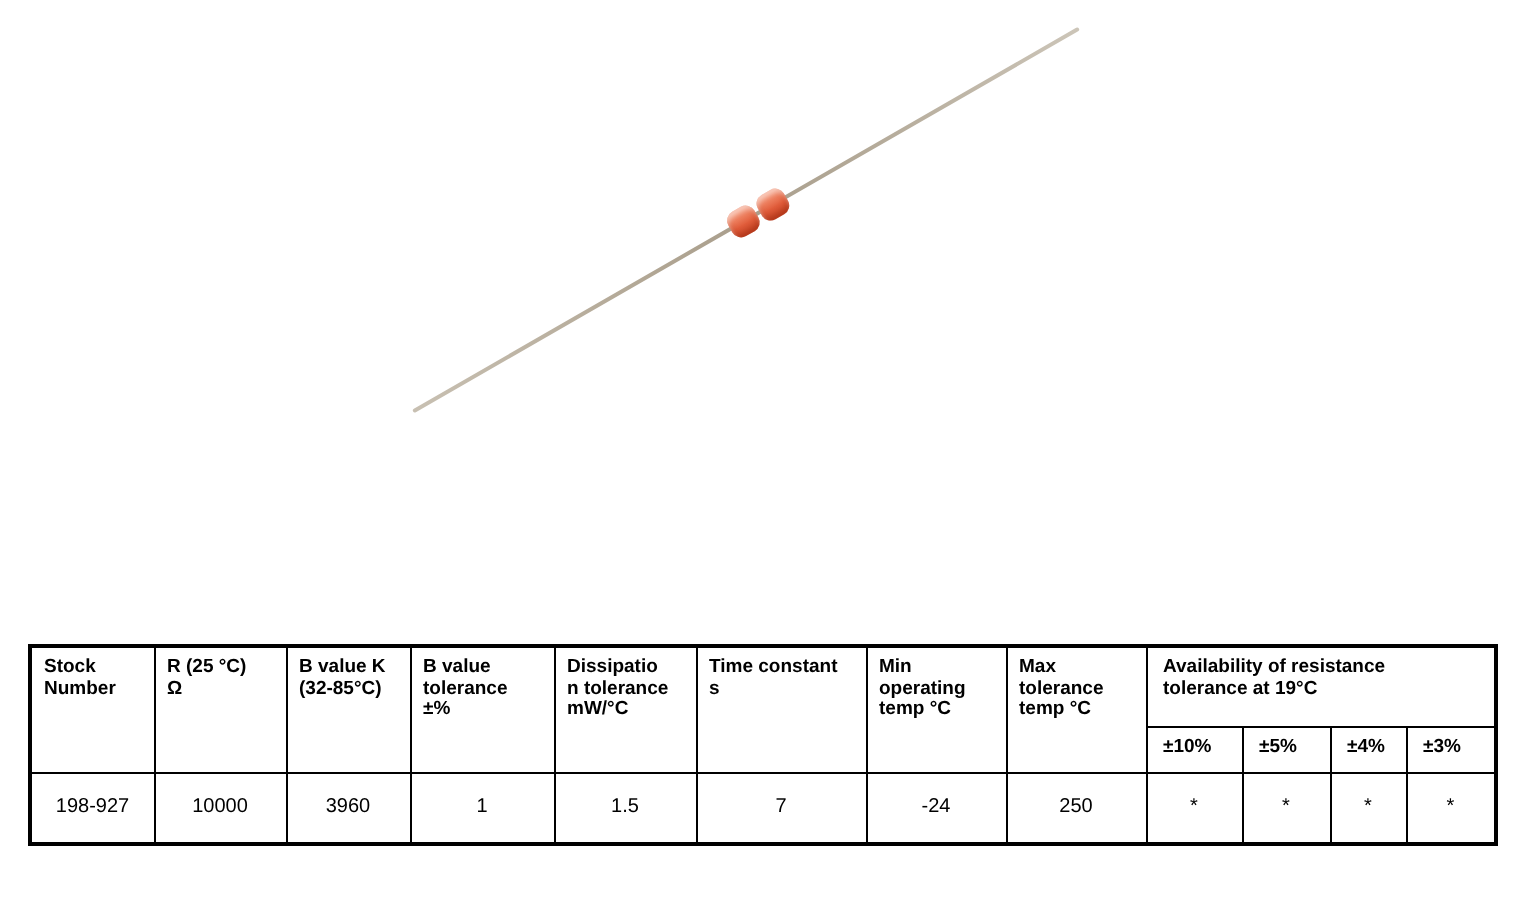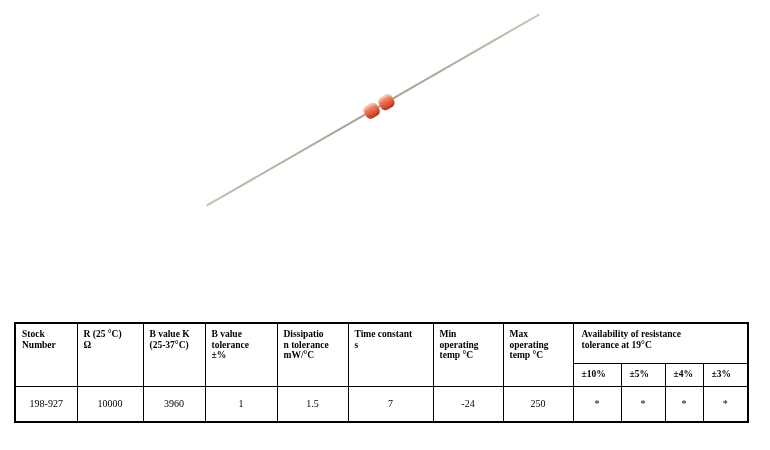--- a/index.html
+++ b/index.html
@@ -2,21 +2,21 @@
 <html><head>
 <meta charset="utf-8">
 <style>
   html, body { margin: 0; padding: 0; background: #ffffff; }
   .screen {
     position: relative;
     width: 770px;
     height: 450px;
     background: #ffffff;
     overflow: hidden;
-    font-family: Liberation Serif, serif;
+    font-family: Liberation Sans, sans-serif;
     color: #000000;
   }
 
   
   .photo-anchor {
     position: absolute;
     left: 373px;
     top: 110px;
     width: 0; height: 0;
   }
@@ -124,34 +124,34 @@
         <col style="width:38px">
         <col style="width:45px">
     </colgroup>
     <tbody>
       <tr class="main-head">
         <th rowspan="2">Stock
 Number</th>
         <th rowspan="2">R (25 °C)
 Ω</th>
         <th rowspan="2">B value K
-(25-37°C)</th>
+(32-85°C)</th>
         <th rowspan="2">B value
 tolerance
 ±%</th>
         <th rowspan="2">Dissipatio
 n tolerance
 mW/°C</th>
         <th rowspan="2">Time constant
 s</th>
         <th rowspan="2">Min
 operating
 temp °C</th>
         <th rowspan="2">Max
-operating
+tolerance
 temp °C</th>
         <th colspan="4" class="group">Availability of resistance
 tolerance at 19°C</th>
       </tr>
       <tr class="sub-head">
         <th class="sub">±10%</th>
         <th class="sub">±5%</th>
         <th class="sub">±4%</th>
         <th class="sub">±3%</th>
       </tr>

